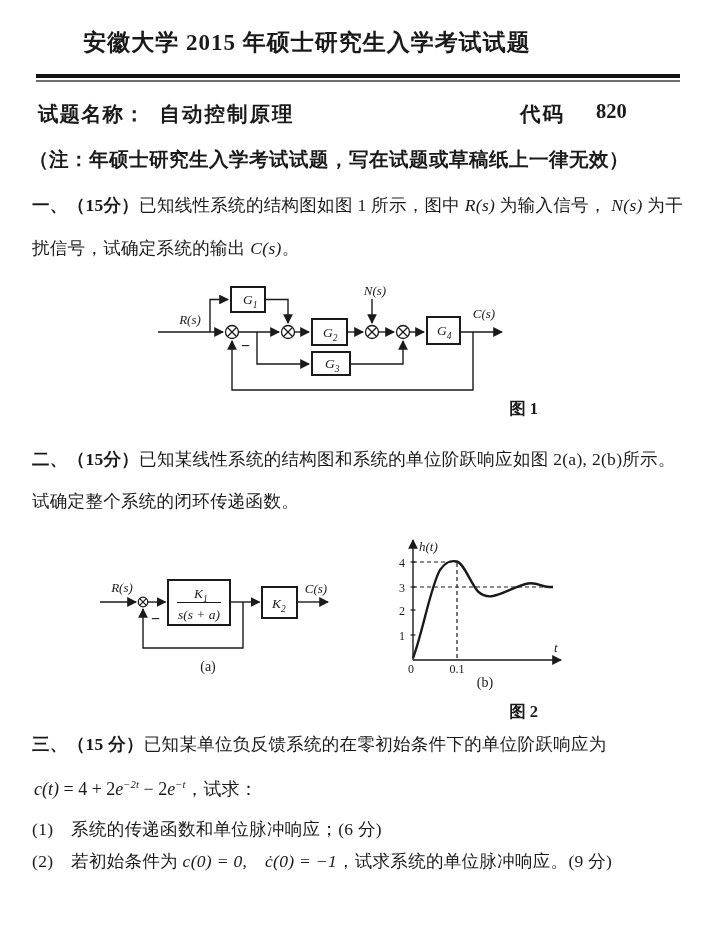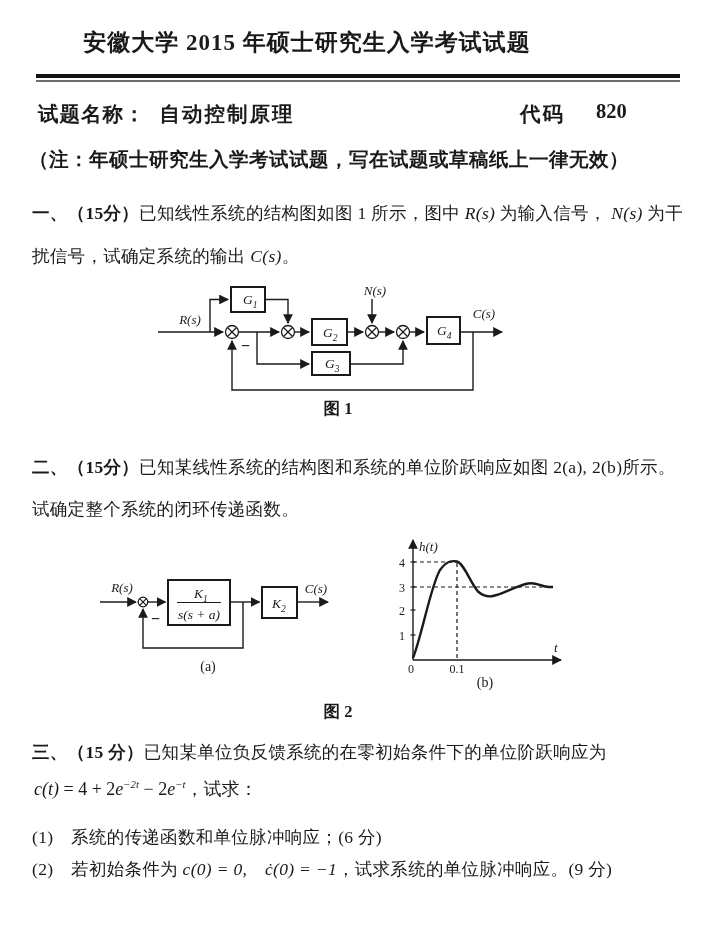--- a/index.html
+++ b/index.html
@@ -16,27 +16,27 @@
   .title-rule{
     top:74px;left:36px;width:644px;height:2px;
     border-top:4px solid #121212;border-bottom:2px solid #6e6e6e;
   }
   .subject-row{top:100px;left:38px;width:640px;font-size:20.5px;font-weight:700;}
   .subject-label{letter-spacing:1px;margin-top:38px;}
   .subject-value{margin-left:14px;letter-spacing:2px;}
   .code-label{position:absolute;left:482px;top:0;letter-spacing:2px;}
   .code-value{position:absolute;left:558px;top:0;}
   .note-line{top:146px;left:29px;width:670px;font-size:19.5px;font-weight:700;letter-spacing:0.5px;}
-  .body-line{left:32px;width:660px;font-size:17.5px;letter-spacing:0.3px;margin-top:8px;}
+  .body-line{left:32px;width:660px;font-size:17.5px;letter-spacing:0.3px;}
   .q1-l1{top:193px;} .q1-l2{top:236px;}
   .q2-l1{top:447px;} .q2-l2{top:489px;}
   .q3-l1{top:732px;}
   .q3-formula{top:777px;left:34px;font-size:18px;}
   .q3-i1{top:817px;} .q3-i2{top:849px;}
-  .fig-caption{font-weight:700;font-size:16.5px;text-align:center;width:400px;left:138px;}
+  .fig-caption{font-weight:700;font-size:16.5px;text-align:right;width:400px;left:138px;}
   .fig1-cap{top:398px;} .fig2-cap{top:701px;}
   .fig1-svg{top:272px;left:150px;}
   .fig2a-svg{top:530px;left:80px;}
   .fig2b-svg{top:525px;left:390px;}
   .b{font-weight:700;}
   .m{font-family:"Liberation Serif","DejaVu Serif",serif;font-style:italic;}
   .mn{font-family:"Liberation Serif","DejaVu Serif",serif;}
   .sup{vertical-align:super;font-size:0.6em;line-height:0;}
   svg{display:block;}
   svg text{font-family:"Liberation Serif","DejaVu Serif",serif;fill:#1a1a1a;}

